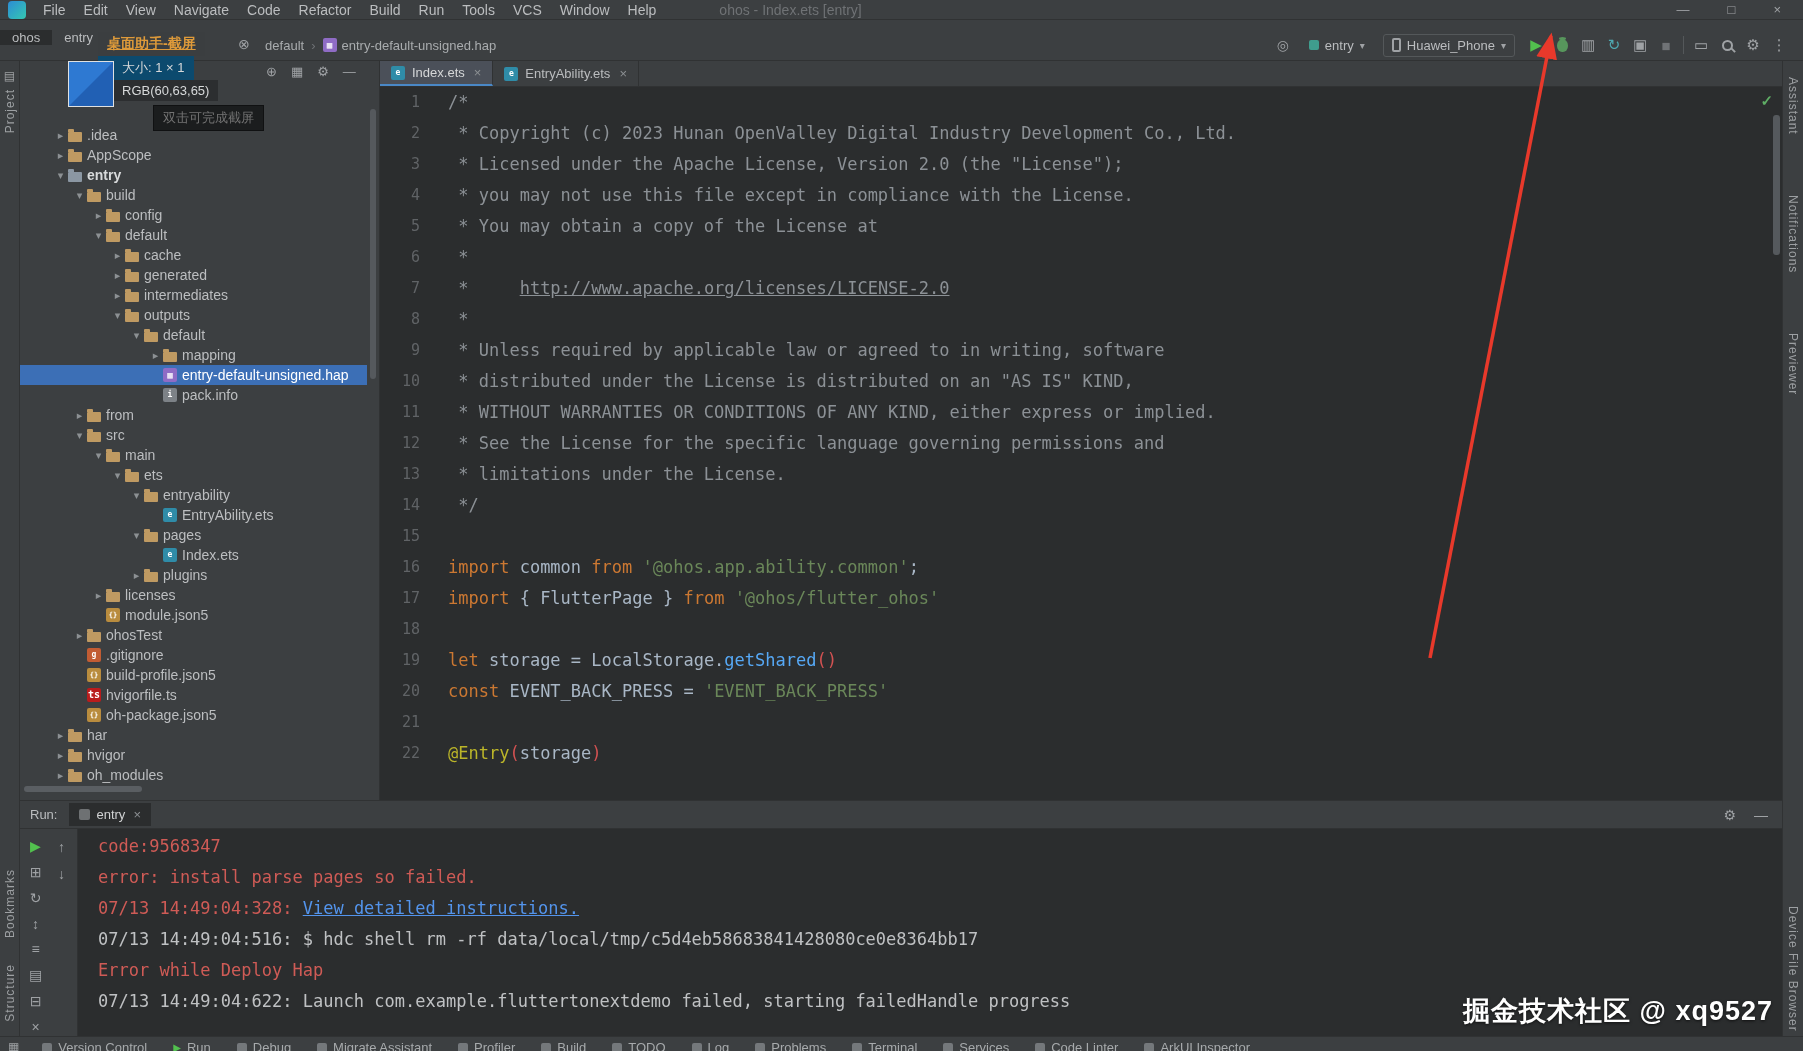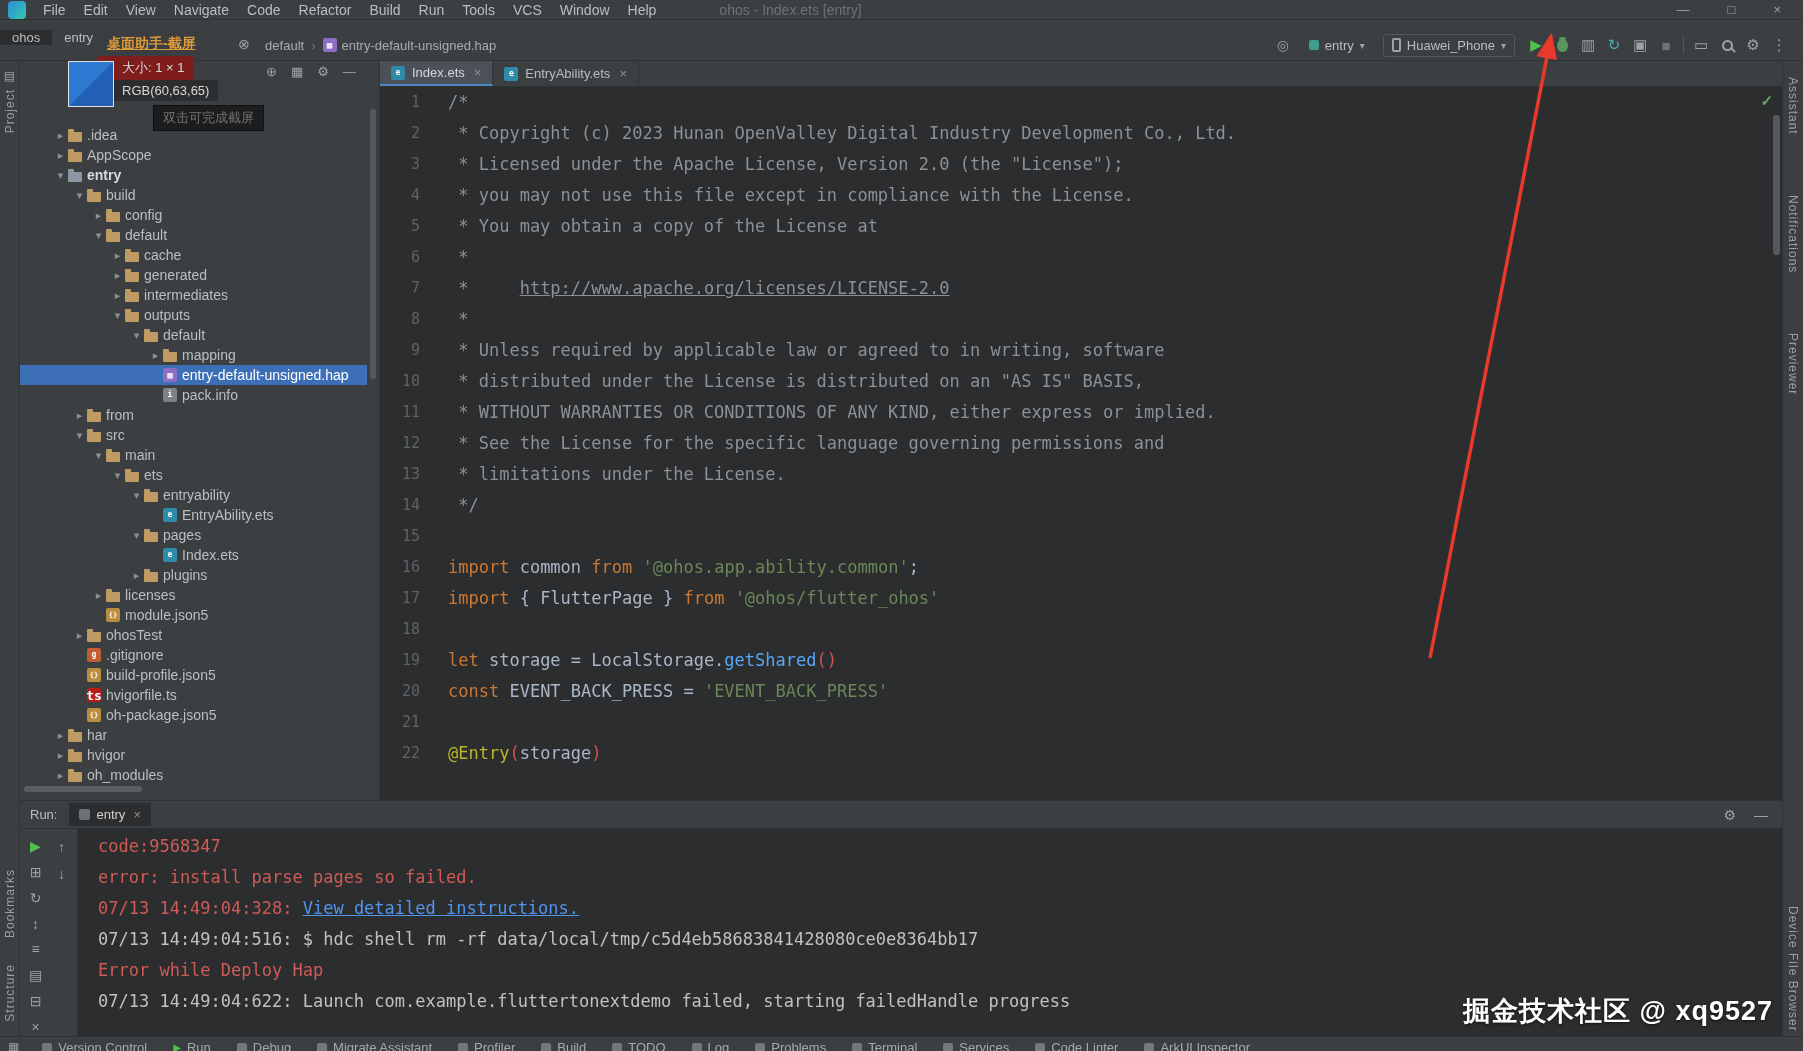--- a/index.html
+++ b/index.html
@@ -55,21 +55,21 @@
   .tlabel{margin-left:5px}
   .ico-folder{position:relative;width:14px;height:10px;background:#bf9a62;border-radius:1px;margin-top:3px;flex:none}
   .ico-folder::before{content:"";position:absolute;left:0;top:-3px;width:6px;height:3px;background:#bf9a62;border-radius:1px 1px 0 0}
   .ico-folder.mod{background:#8b97a3}
   .ico-folder.mod::before{background:#8b97a3}
   .fi{width:14px;height:14px;border-radius:2px;display:inline-flex;align-items:center;justify-content:center;font-family:"DejaVu Sans Mono",monospace;font-weight:700;font-size:8px;color:#fff;flex:none;line-height:1}
   .fi-ets{background:#2f8ca8}
   .fi-hap{background:#8f6cc5;font-size:9px}
   .fi-info{background:#7d8287}
   .fi-json{background:#b98c3e;font-size:7px}
-  .fi-ts{background:#b91c1c;font-size:13px}
+  .fi-ts{background:#b91c1c;font-size:10px}
   .fi-git{background:#c25c33}
   #tree-vscroll{position:absolute;right:3px;top:48px;width:6px;height:270px;background:#55595d;border-radius:3px}
   #tree-hscroll{position:absolute;left:4px;bottom:8px;height:6px;width:118px;background:#5a5e62;border-radius:3px}
 
   
   #editor{position:absolute;left:380px;top:61px;right:21px;height:739px;background:#2b2d2e;z-index:1}
   #editor-tabs{height:26px;background:#3c3f41;border-bottom:1px solid #303233;display:flex;align-items:stretch}
   .etab{display:flex;align-items:center;gap:7px;padding:0 11px;font-size:13px;color:#bbbdbf;border-right:1px solid #303233}
   .etab.active{background:#4b5059;border-bottom:2px solid #4a88c7;color:#d5d7d8}
   .tab-close{color:#8c9093;font-size:13px;margin-left:2px}
@@ -109,21 +109,21 @@
   #statusbar-grid-icon{font-size:12px;color:#9da0a3;padding:3px 10px 0 0}
   .sb-item{display:flex;align-items:center;gap:6px;padding:3px 13px 0 13px;font-size:13px;color:#a7aaac;white-space:nowrap}
   .sb-ico{width:10px;height:10px;border-radius:2px;background:#74787b;flex:none}
   .sb-run-ico{color:#52c04e;font-size:10px;flex:none}
 
   
   #capture-tip{position:absolute;left:98px;top:32px;z-index:60;font-size:13px}
   #ct-title{display:inline-block;background:#3b3e40;color:#de9a3a;text-decoration:underline;padding:3px 9px;font-size:14px;font-weight:700;white-space:nowrap}
   #ct-close{position:absolute;left:140px;top:4px;color:#9fa2a5;font-size:14px}
   .ct-strip{position:absolute;top:32px;display:flex;gap:14px;color:#9fa2a5;font-size:13px;left:168px;white-space:nowrap}
-  #ct-size{display:block;background:#7f1d1d;color:#d7d9da;padding:3px 9px 3px 24px;width:max-content;white-space:nowrap}
+  #ct-size{display:block;background:#0c4a6e;color:#d7d9da;padding:3px 9px 3px 24px;width:max-content;white-space:nowrap}
   #ct-rgb{display:block;background:#2c2e30;color:#d7d9da;padding:3px 9px 3px 24px;width:max-content;white-space:nowrap}
   #ct-hint{position:absolute;left:55px;top:73px;background:#1b1d1e;border:1px solid #101112;color:#737373;padding:3px 9px;white-space:nowrap}
   #color-swatch{position:absolute;left:68px;top:61px;width:46px;height:46px;border:1px solid #dfe1e2;background:linear-gradient(135deg,#2e79d2 49%,#2160b4 51%);z-index:61}
 
   
   #annotation-arrow{position:absolute;left:0;top:0;z-index:70;pointer-events:none}
   #watermark{position:absolute;right:30px;top:993px;z-index:70;color:#fff;font-size:27px;font-weight:700;letter-spacing:1px;text-shadow:0 1px 3px rgba(0,0,0,.65);white-space:nowrap}
 </style>
 </head>
 <body>
@@ -437,21 +437,21 @@
         <div class="cline">
           <span class="lnum">8</span>
           <span class="ltxt"><span class="tk-cm"> *</span></span>
         </div>
         <div class="cline">
           <span class="lnum">9</span>
           <span class="ltxt"><span class="tk-cm"> * Unless required by applicable law or agreed to in writing, software</span></span>
         </div>
         <div class="cline">
           <span class="lnum">10</span>
-          <span class="ltxt"><span class="tk-cm"> * distributed under the License is distributed on an "AS IS" BASIS,</span></span>
+          <span class="ltxt"><span class="tk-cm"> * distributed under the License is distributed on an "AS IS" KIND,</span></span>
         </div>
         <div class="cline">
           <span class="lnum">11</span>
           <span class="ltxt"><span class="tk-cm"> * WITHOUT WARRANTIES OR CONDITIONS OF ANY KIND, either express or implied.</span></span>
         </div>
         <div class="cline">
           <span class="lnum">12</span>
           <span class="ltxt"><span class="tk-cm"> * See the License for the specific language governing permissions and</span></span>
         </div>
         <div class="cline">

